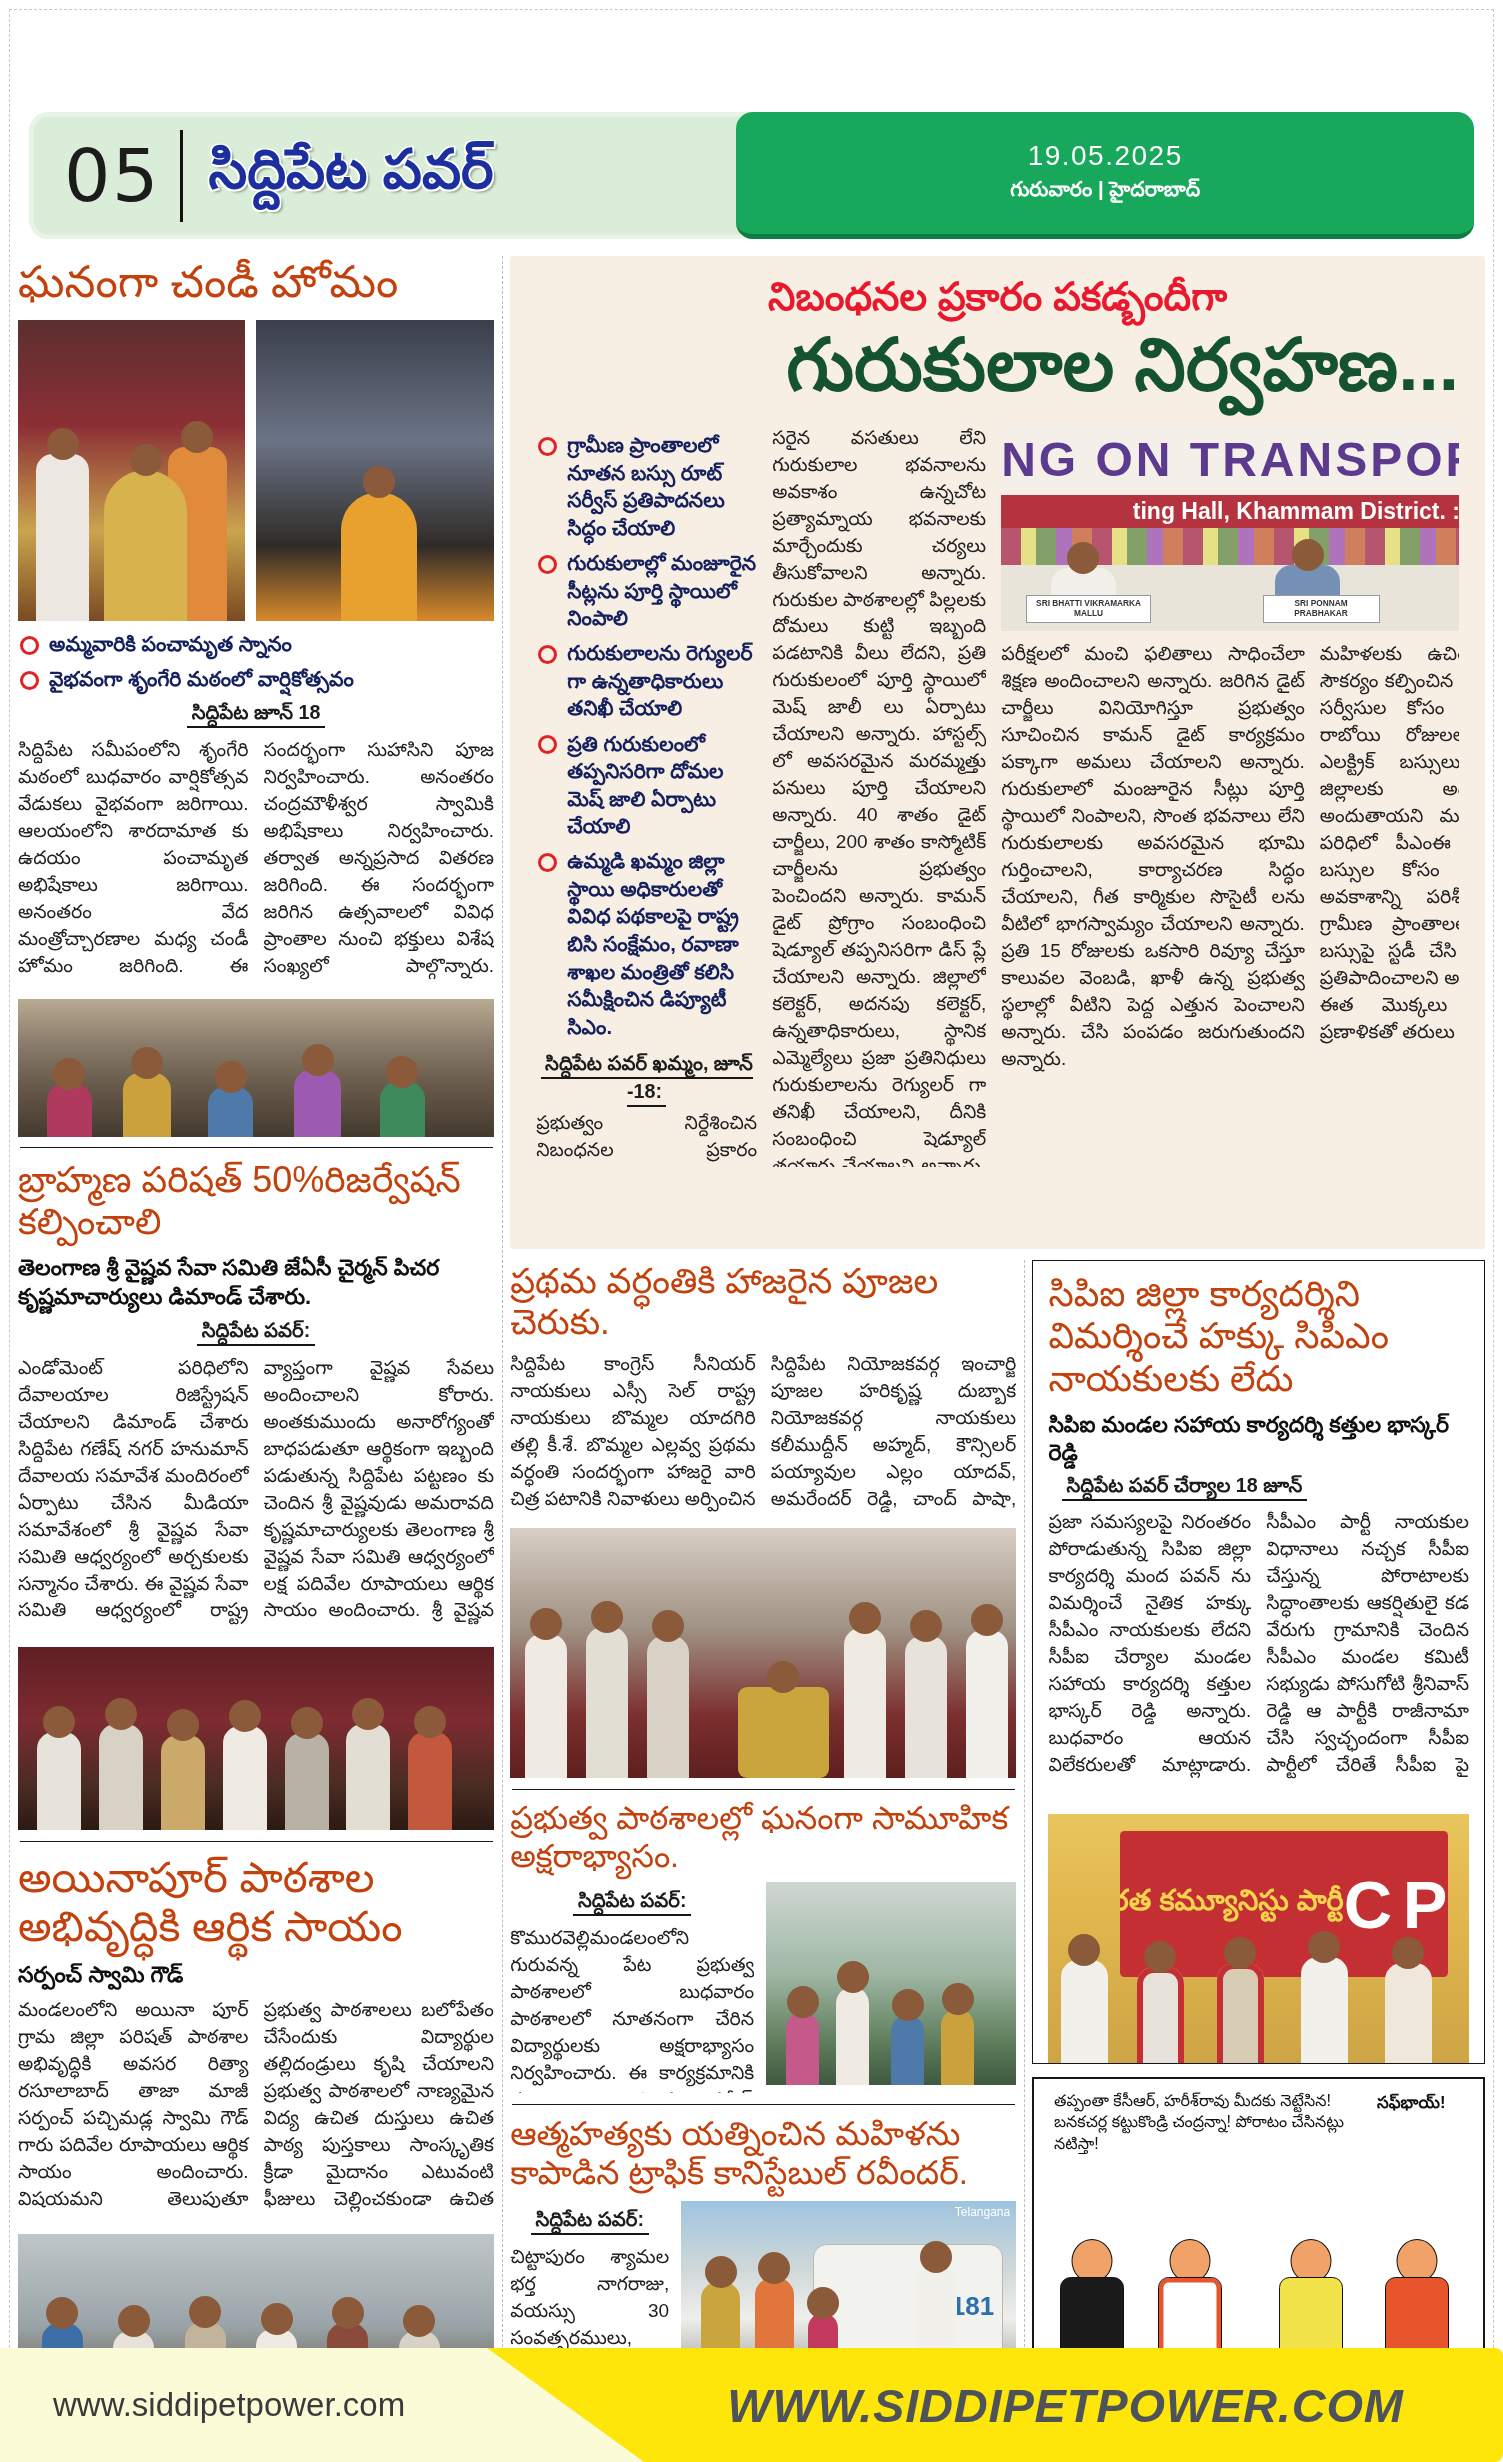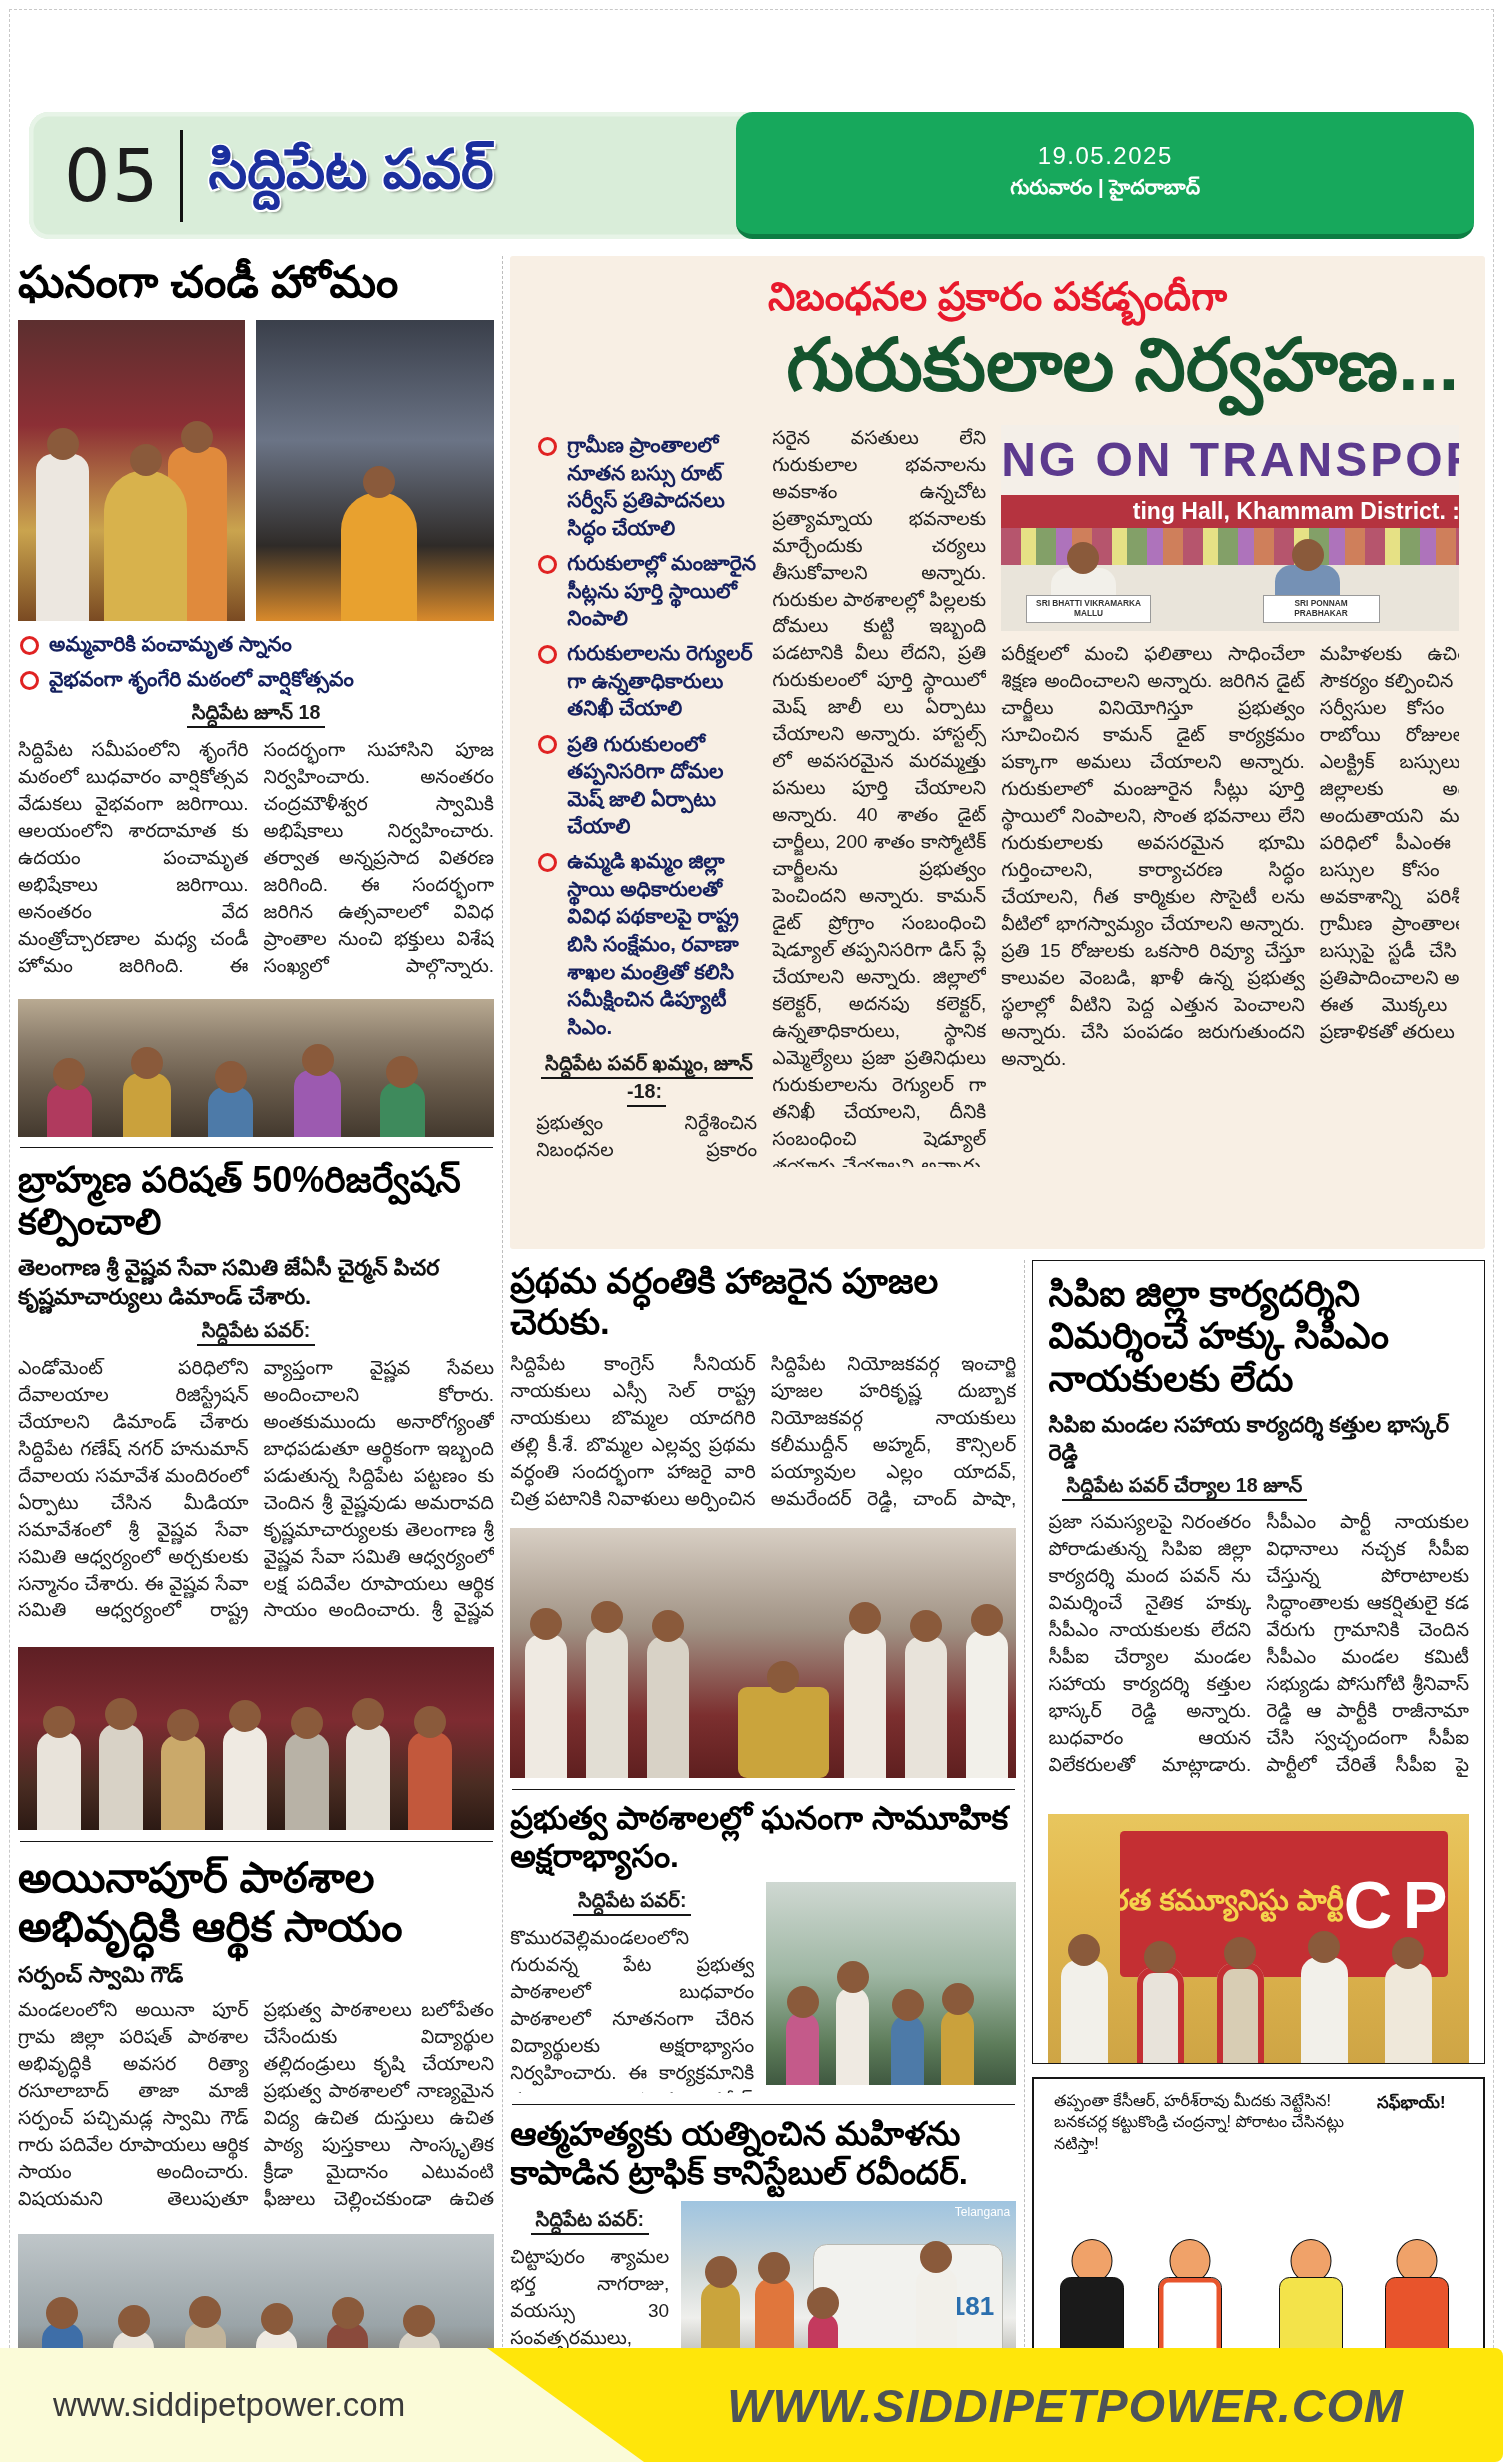--- a/index.html
+++ b/index.html
@@ -11,34 +11,34 @@
   .header-row{display:flex;margin:112px 29px 0 29px;height:127px;}
   .mast-left{flex:0 0 721px;background:#d9edd9;border-radius:19.7px 0 0 19.7px;display:flex;align-items:center;
              box-shadow:inset 0 0 0 4.5px #e7f4e7;}
   .page-num{font-size:73px;font-weight:400;color:#1c1c1c;letter-spacing:1.5px;margin-left:35px;font-family:"DejaVu Sans",sans-serif;}
   .mast-rule{width:3px;height:92px;background:#111;margin:0 26px 0 19.7px;}
   .mast-title{font-size:55px;font-weight:bold;color:#1b2f9e;
               text-shadow:-1.5px -1.5px 0 #fff,1.5px -1.5px 0 #fff,-1.5px 1.5px 0 #fff,1.5px 1.5px 0 #fff,3px 3px 2.3px rgba(0,0,0,.35);}
   .mast-right{flex:1;background:#17a85c;border-radius:16.7px;margin-left:-13.6px;color:#fff;
               display:flex;flex-direction:column;align-items:center;justify-content:center;
               border-bottom:5.3px solid #0d7d43;}
-  .mast-date{font-size:24px;letter-spacing:1.5px;}
+  .mast-date{font-size:28px;letter-spacing:1.5px;}
   .mast-day{font-size:20.4px;margin-top:6px;font-weight:bold;}
 
   
   .content{display:flex;margin:16.7px 18px 0 18px;height:2096px;overflow:hidden;}
   .vdiv{flex:0 0 0;border-left:0.8px dashed #bdbdbd;margin:0 7.6px;}
   .col-left{flex:0 0 476px;overflow:hidden;}
   .right-area{flex:1;display:flex;flex-direction:column;overflow:hidden;}
   .lower{display:flex;flex:1;margin-top:10.6px;overflow:hidden;}
   .col-center{flex:0 0 506px;overflow:hidden;}
   .col-right{flex:1;overflow:hidden;}
 
   .hrule{border:none;border-top:1.5px solid #161616;margin:10.6px 1.5px;}
-  .headline{font-weight:bold;color:#000000;line-height:1.18;}
+  .headline{font-weight:normal;color:#c2410c;line-height:1.18;}
   .body-text{font-size:19px;line-height:1.42;text-align:justify;color:#202020;}
   .two-col{column-count:2;column-gap:15px;}
   .dateline{font-weight:bold;font-size:19.7px;text-align:center;margin:7.6px 0;}
   .dateline span{border-bottom:2.3px solid #161616;padding:0 4.5px 3px 4.5px;}
   .subhead{font-weight:bold;font-size:22px;line-height:1.3;color:#101010;}
 
   .bullet{display:flex;margin:7.6px 0;}
   .ring{flex:0 0 13px;height:13px;border:3.8px solid #e02222;border-radius:50%;margin:4.5px 10.6px 0 1.5px;}
   .bullet p{margin:0;font-weight:bold;font-size:20.4px;line-height:1.35;color:#15205e;}
 

